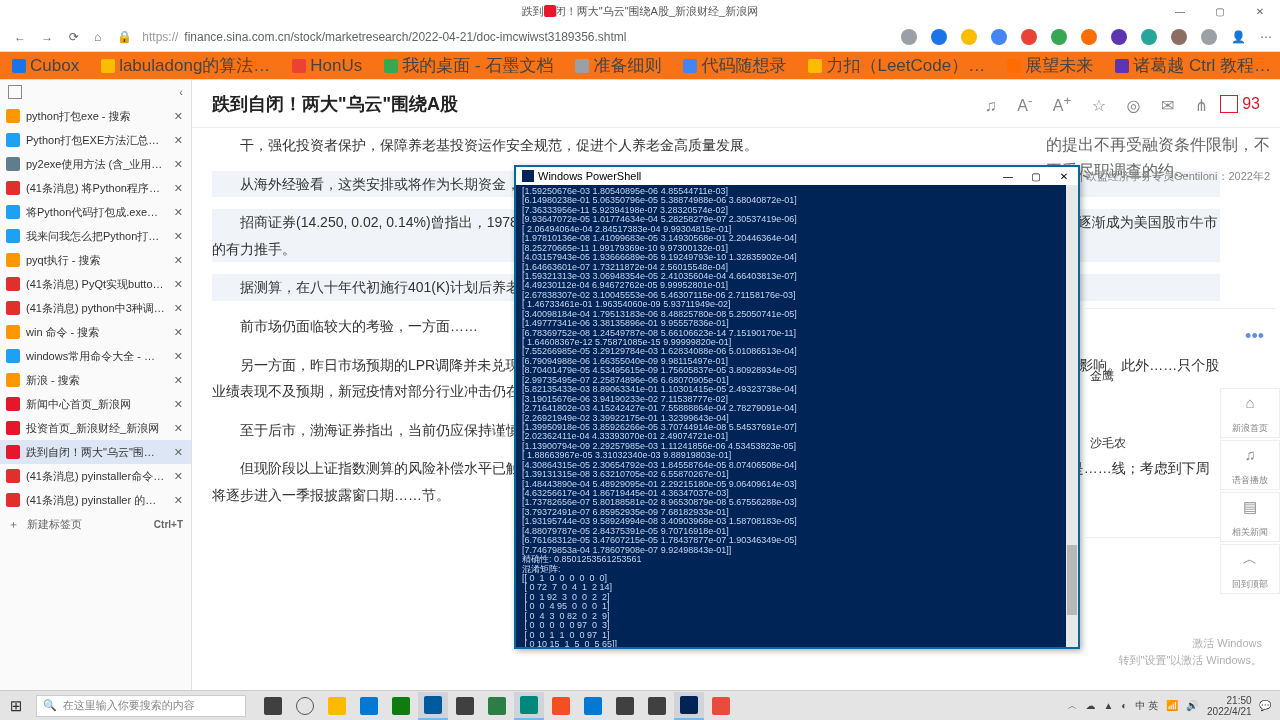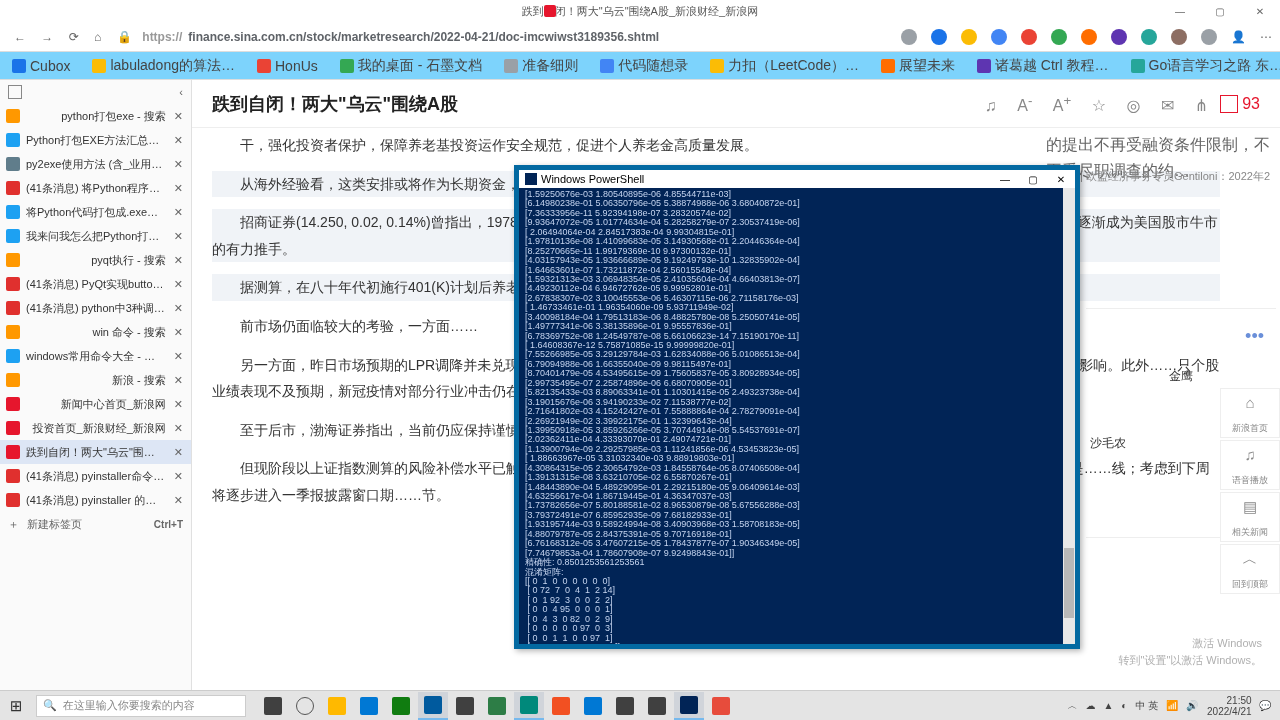--- a/index.html
+++ b/index.html
@@ -7,43 +7,43 @@
 
 
 .titlebar { height: 22px; background: #fff; display: flex; align-items: center; justify-content: center; position: relative; font-size: 11px; color: #555; }
 .titlebar .favicon { position: absolute; left: 544px; width: 12px; height: 12px; background: #e6162d; border-radius: 2px; }
 .titlebar .win-controls { position: absolute; right: 0; display: flex; }
 .titlebar .win-controls span { width: 40px; text-align: center; color: #666; font-size: 10px; }
 
 
 .addrbar { height: 30px; background: #fff; border-bottom: 1px solid #ddd; display: flex; align-items: center; padding: 0 8px; gap: 10px; font-size: 12px; color: #444; }
 .addrbar .nav-icons span { margin: 0 6px; color: #666; }
-.addrbar .url-field { flex: 0 0 auto; width: 720px; display: flex; gap: 6px; align-items: center; color: #5f6368; font-size: 12px; font-weight: bold; }
+.addrbar .url-field { flex: 0 0 auto; width: 720px; display: flex; gap: 6px; align-items: center; color: #5f6368; font-size: 12px; }
 .addrbar .url-proto { color: #999; }
 .addrbar .right-icons { margin-left: auto; display: flex; gap: 14px; align-items: center; }
 .addrbar .right-icons .ri { width: 16px; height: 16px; border-radius: 50%; display: inline-block; }
 .c1{background:#4285f4}.c2{background:#34a853}.c3{background:#fbbc05}.c4{background:#ea4335}.c5{background:#9aa0a6}.c6{background:#1a73e8}.c7{background:#ff6d00}.c8{background:#5e35b1}.c9{background:#26a69a}.c10{background:#8d6e63}
 
 
-.bookbar { height: 28px; background: #7dd3fc; border-bottom: 1px solid #ddd; display: flex; align-items: center; padding: 0 8px; gap: 14px; font-size: 14px; color: #444; overflow: hidden; }
+.bookbar { height: 28px; background: #f97316; border-bottom: 1px solid #ddd; display: flex; align-items: center; padding: 0 8px; gap: 14px; font-size: 17px; color: #444; overflow: hidden; }
 .bookbar a { color: #444; text-decoration: none; display: flex; align-items: center; gap: 4px; white-space: nowrap; padding:2px 4px; border-radius:2px;}
 .bookbar a .bi { width: 14px; height: 14px; border-radius: 2px; display: inline-block; }
 
 
 .main { display: flex; height: calc(100% - 22px - 30px - 28px - 30px); background: #fff; }
 
 
 .sidepanel { width: 192px; border-right: 1px solid #e0e0e0; background: #fafafa; font-size: 11px; }
 .sidepanel .sp-header { height: 24px; display: flex; align-items: center; padding: 0 8px; gap:6px;}
 .sp-header .sq { width:14px;height:14px;border:1px solid #888;}
 .sp-header .chev { margin-left:auto; color:#666;}
 .sidepanel .sp-item { height: 24px; display: flex; align-items: center; padding: 0 6px; gap: 6px; border-bottom: 0; position: relative; color:#333;}
 .sidepanel .sp-item.active { background: #dde6f5; }
 .sidepanel .sp-item .fav { width: 14px; height: 14px; border-radius: 2px; flex-shrink: 0; }
-.sidepanel .sp-item .lbl { flex: 1; overflow: hidden; text-overflow: ellipsis; white-space: nowrap; text-align: right; }
+.sidepanel .sp-item .lbl { flex: 1; overflow: hidden; text-overflow: ellipsis; white-space: nowrap; }
 .sidepanel .sp-item .close { color: #666; font-size: 11px; padding: 0 2px; }
 .sidepanel .sp-footer { height: 24px; display: flex; align-items: center; padding: 0 8px; color: #666; gap:8px;}
 .sidepanel .sp-footer .hint { margin-left:auto; font-size:10px;font-weight:bold;}
 .fv1{background:#1da1f2}.fv2{background:#607d8b}.fv3{background:#e0302e}.fv4{background:#ff9800}.fv7{background:#e6162d}
 
 
 .content { flex: 1; position: relative; overflow: hidden; }
 .article-header { height: 48px; display: flex; align-items: center; padding: 0 20px; border-bottom: 1px solid #eee; gap: 12px; }
 .article-header h1 { font-size: 18px; font-weight: 600; color: #222; flex:1;}
 .article-header .tools span { margin-left: 16px; color: #888; font-size: 16px; }
@@ -56,21 +56,21 @@
 .side-meta { text-align:right; padding-right:6px; font-size:11px; color:#888;}
 .side-widget { position:absolute; right:4px; top:180px; width:190px; border-top:1px solid #eee; padding-top:10px;}
 .side-widget .dots{color:#6a8fd9;font-size:18px;text-align:right;padding-right:12px;}
 
 
 .float-tools { position:absolute; right:0; top:260px; width:60px; display:flex; flex-direction:column; gap:2px;}
 .float-tools .ft { height:50px; background:#fff; border:1px solid #eee; display:flex; flex-direction:column; align-items:center; justify-content:center; font-size:9px; color:#888;}
 .float-tools .ft .icn { font-size:15px; margin-bottom:2px;}
 
 
-.ps-window { position: absolute; left: 514px; top: 165px; width: 566px; height: 484px; background: #012456; border: 5px solid #0369a1; box-shadow: 2px 2px 6px rgba(0,0,0,0.3); z-index: 200; }
+.ps-window { position: absolute; left: 514px; top: 165px; width: 566px; height: 484px; background: #012456; border: 2px solid #0369a1; box-shadow: 2px 2px 6px rgba(0,0,0,0.3); z-index: 200; }
 .ps-title { height: 18px; background: #fff; display: flex; align-items: center; font-size: 11px; color: #000; padding-left: 6px; position: relative; }
 .ps-title .ico { width: 12px; height: 12px; background: #012456; margin-right: 4px; }
 .ps-title .wc { position: absolute; right: 0; display: flex; }
 .ps-title .wc span { width: 28px; text-align: center; font-size: 10px; }
 .ps-title .wc .x { background: #fff; }
 .ps-body { padding: 2px 6px; font-family: Consolas, monospace; font-size: 9px; line-height: 1.05; color: #c5d4ef; white-space: pre; overflow: hidden; height: calc(100% - 18px); position:relative;}
 .ps-scroll { position:absolute; right:0; top:0; bottom:0; width:12px; background:#e8e8e8;}
 .ps-scroll .thumb { position:absolute; left:1px; right:1px; top:360px; height:70px; background:#b8b8b8;}
 
 .watermark { position:absolute; right:18px; bottom:52px; font-size:11px; color:#b0b0b0; text-align:right; line-height:1.5; z-index:50;}
@@ -307,21 +307,21 @@
           <p class="hl">招商证券(14.250, 0.02, 0.14%)曾指出，1978年，美国开始推出401(K)计划，鼓励美国国民增加养老储蓄，但养老金可以投资股票，由此逐渐成为美国股市牛市的有力推手。</p>
           <p class="hl">据测算，在八十年代初施行401(K)计划后养老金大量入市，账户总资产规模截至2017年底更是总计贡献了1.6万亿美元资金流入。</p>
           <p>前市场仍面临较大的考验，一方面……</p>
           <p>另一方面，昨日市场预期的LPR调降并未兑现，影响了投资者情绪。虽……大，但市场对此关注度仍较高，所以对市场整体节奏尚有一定影响。此外……只个股业绩表现不及预期，新冠疫情对部分行业冲击仍在……忧。</p>
           <p>至于后市，渤海证券指出，当前仍应保持谨慎态度，密切关注后续……情影响程度。展望未来，尽管外部形势仍存在不确定性……</p>
           <p>但现阶段以上证指数测算的风险补偿水平已触及近5年新高，这意味着……业配置方面，现阶段"稳增长"的政策方向和市场整体低估值仍是……线；考虑到下周将逐步进入一季报披露窗口期……节。</p>
         </div>
       <div class="side-widget">
         <div class="dots">•••</div>
         <div id="feed" style="font-size:12px;color:#333;padding:8px 4px;">
-            <div style="padding: 4px 0px; text-align: center;">金鹰</div>
+            <div style="padding: 4px 0px;">金鹰</div>
             <div style="padding: 4px 0px; margin-top: 36px;">沙毛农</div>
           </div>
         <div style="border-top:1px solid #eee;margin-top:70px;padding-top:8px;">
           <div class="dots">•••</div>
         </div>
       </div>
       <div class="float-tools" id="floattools">
           <div class="ft">
             <div class="icn">⌂</div>
             <div>新浪首页</div>

